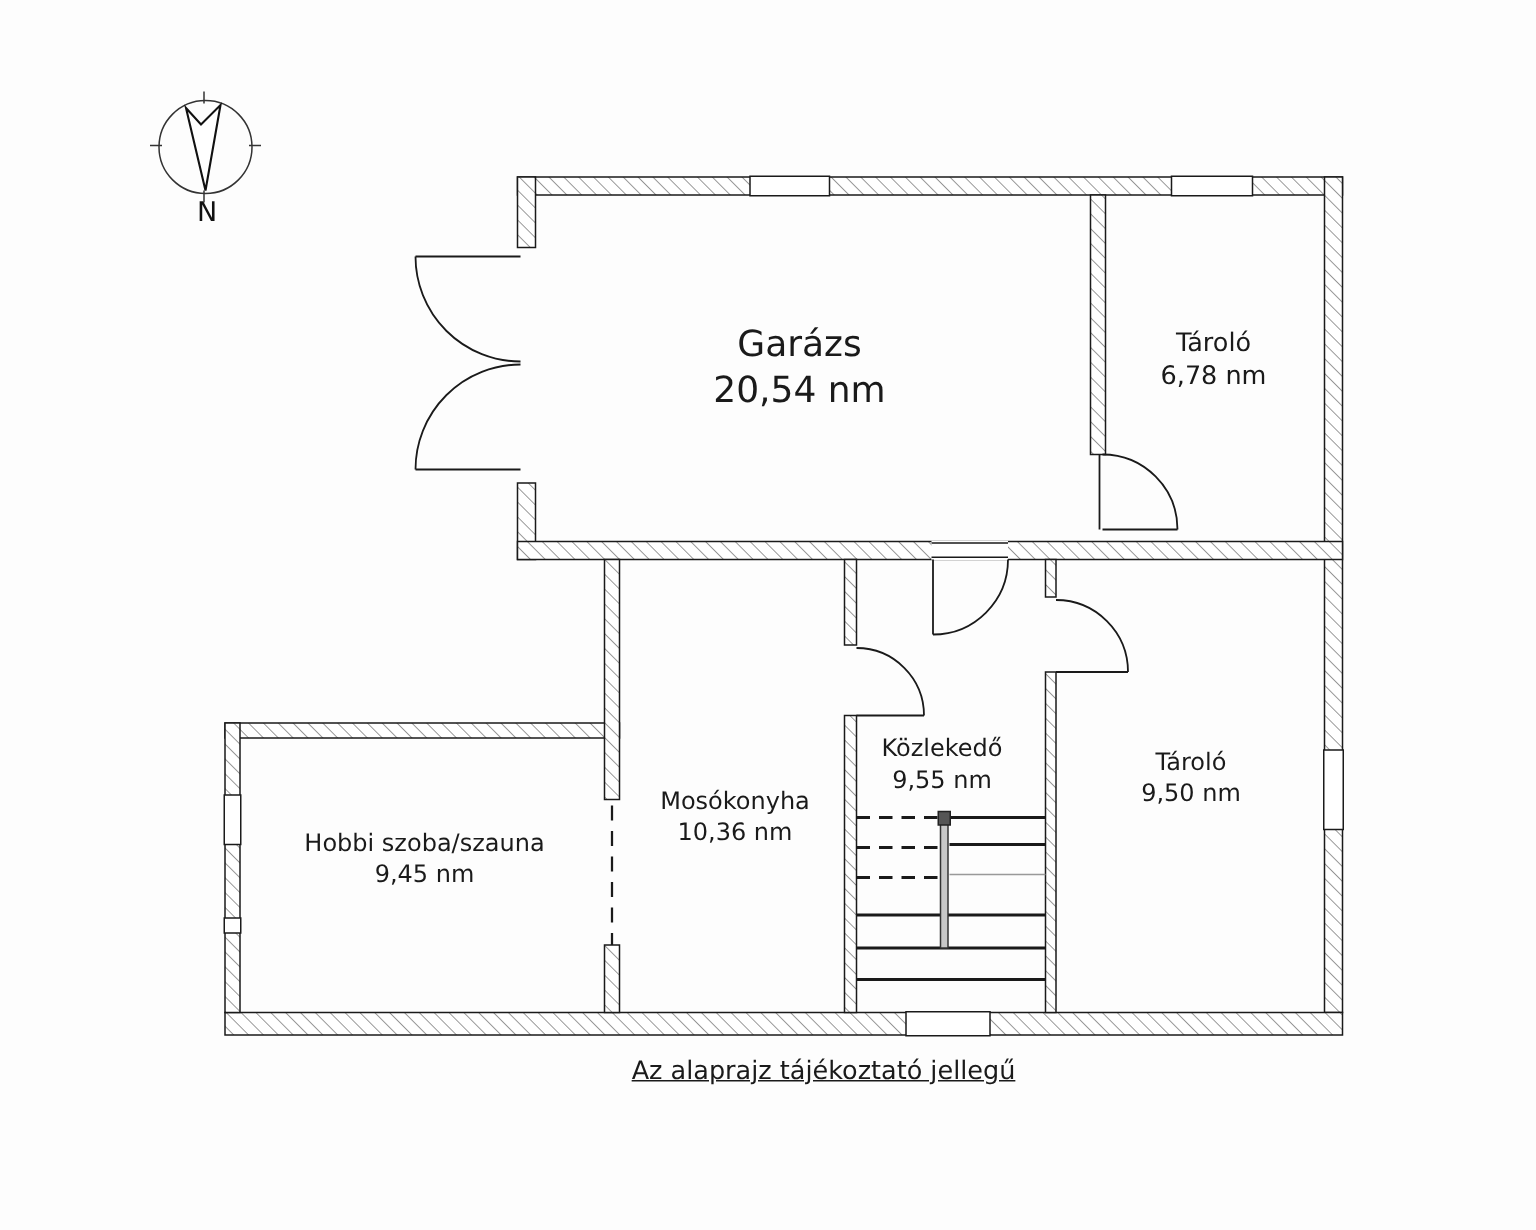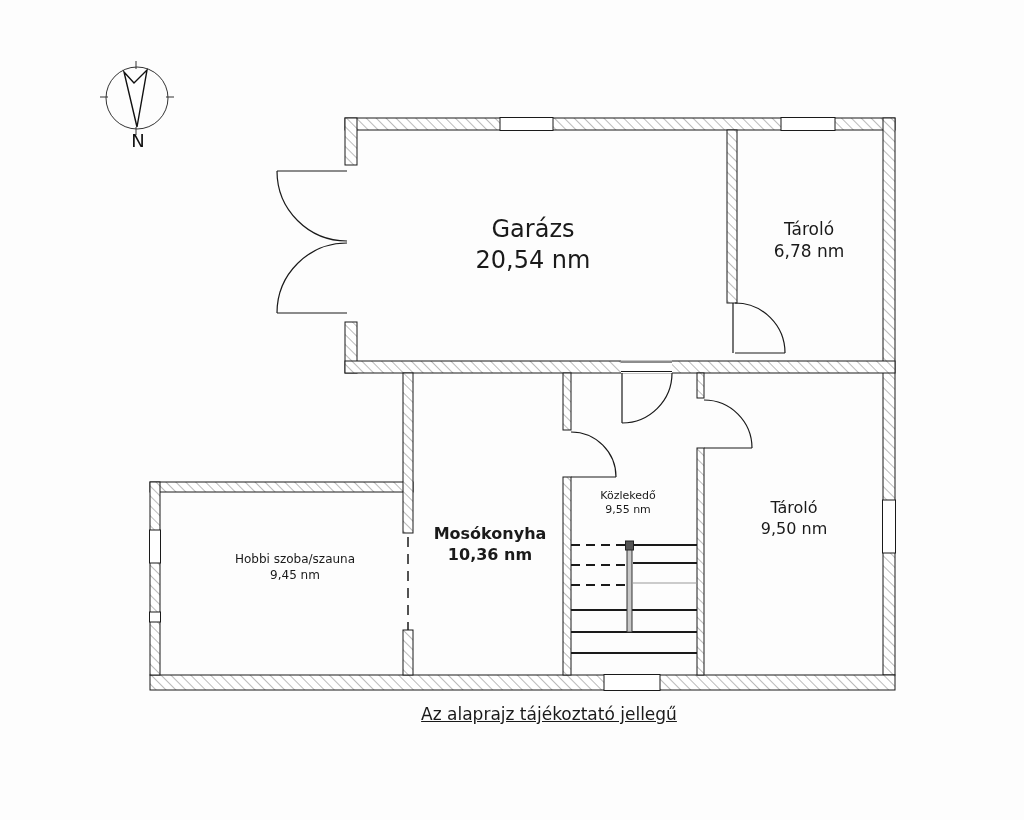--- a/index.html
+++ b/index.html
@@ -8,24 +8,24 @@
     background:#fdfdfd; overflow:hidden;
     font-family:"DejaVu Sans", sans-serif; color:#1a1a1a;
   }
   .stage svg { position:absolute; left:0; top:0; }
   .txt { position:absolute; transform:translateX(-50%); text-align:center; white-space:nowrap; }
   .title   { left:472px; top:51px;  font-size:23px; letter-spacing:1px; }
   .caption { left:549px; top:704px; font-size:17px;text-decoration:underline; }
   .room-label { line-height:1.3; }
   .lbl-garazs     { left:533px; top:214px; font-size:24px; }
   .lbl-tarolo-top { left:809px; top:218px; font-size:17px; }
-  .lbl-mosokonyha { left:490px; top:524px; font-size:16px;font-weight:bold; }
-  .lbl-kozlekedo  { left:628px; top:489px; font-size:11px; }
+  .lbl-mosokonyha { left:490px; top:524px; font-size:16px; }
+  .lbl-kozlekedo  { left:628px; top:489px; font-size:16px; }
   .lbl-tarolo-low { left:794px; top:498px; font-size:16px; }
-  .lbl-hobbi      { left:295px; top:552px; font-size:12px; }
+  .lbl-hobbi      { left:283px; top:552px; font-size:16px; }
 </style>
 </head>
 <body>
 
 <div class="stage">
 
   <svg width="1024" height="820" viewBox="0 0 1024 820">
     <defs>
       <pattern id="hatch" width="7" height="7" patternUnits="userSpaceOnUse" patternTransform="rotate(-45)">
         <rect width="7" height="7" fill="#ffffff"></rect>

